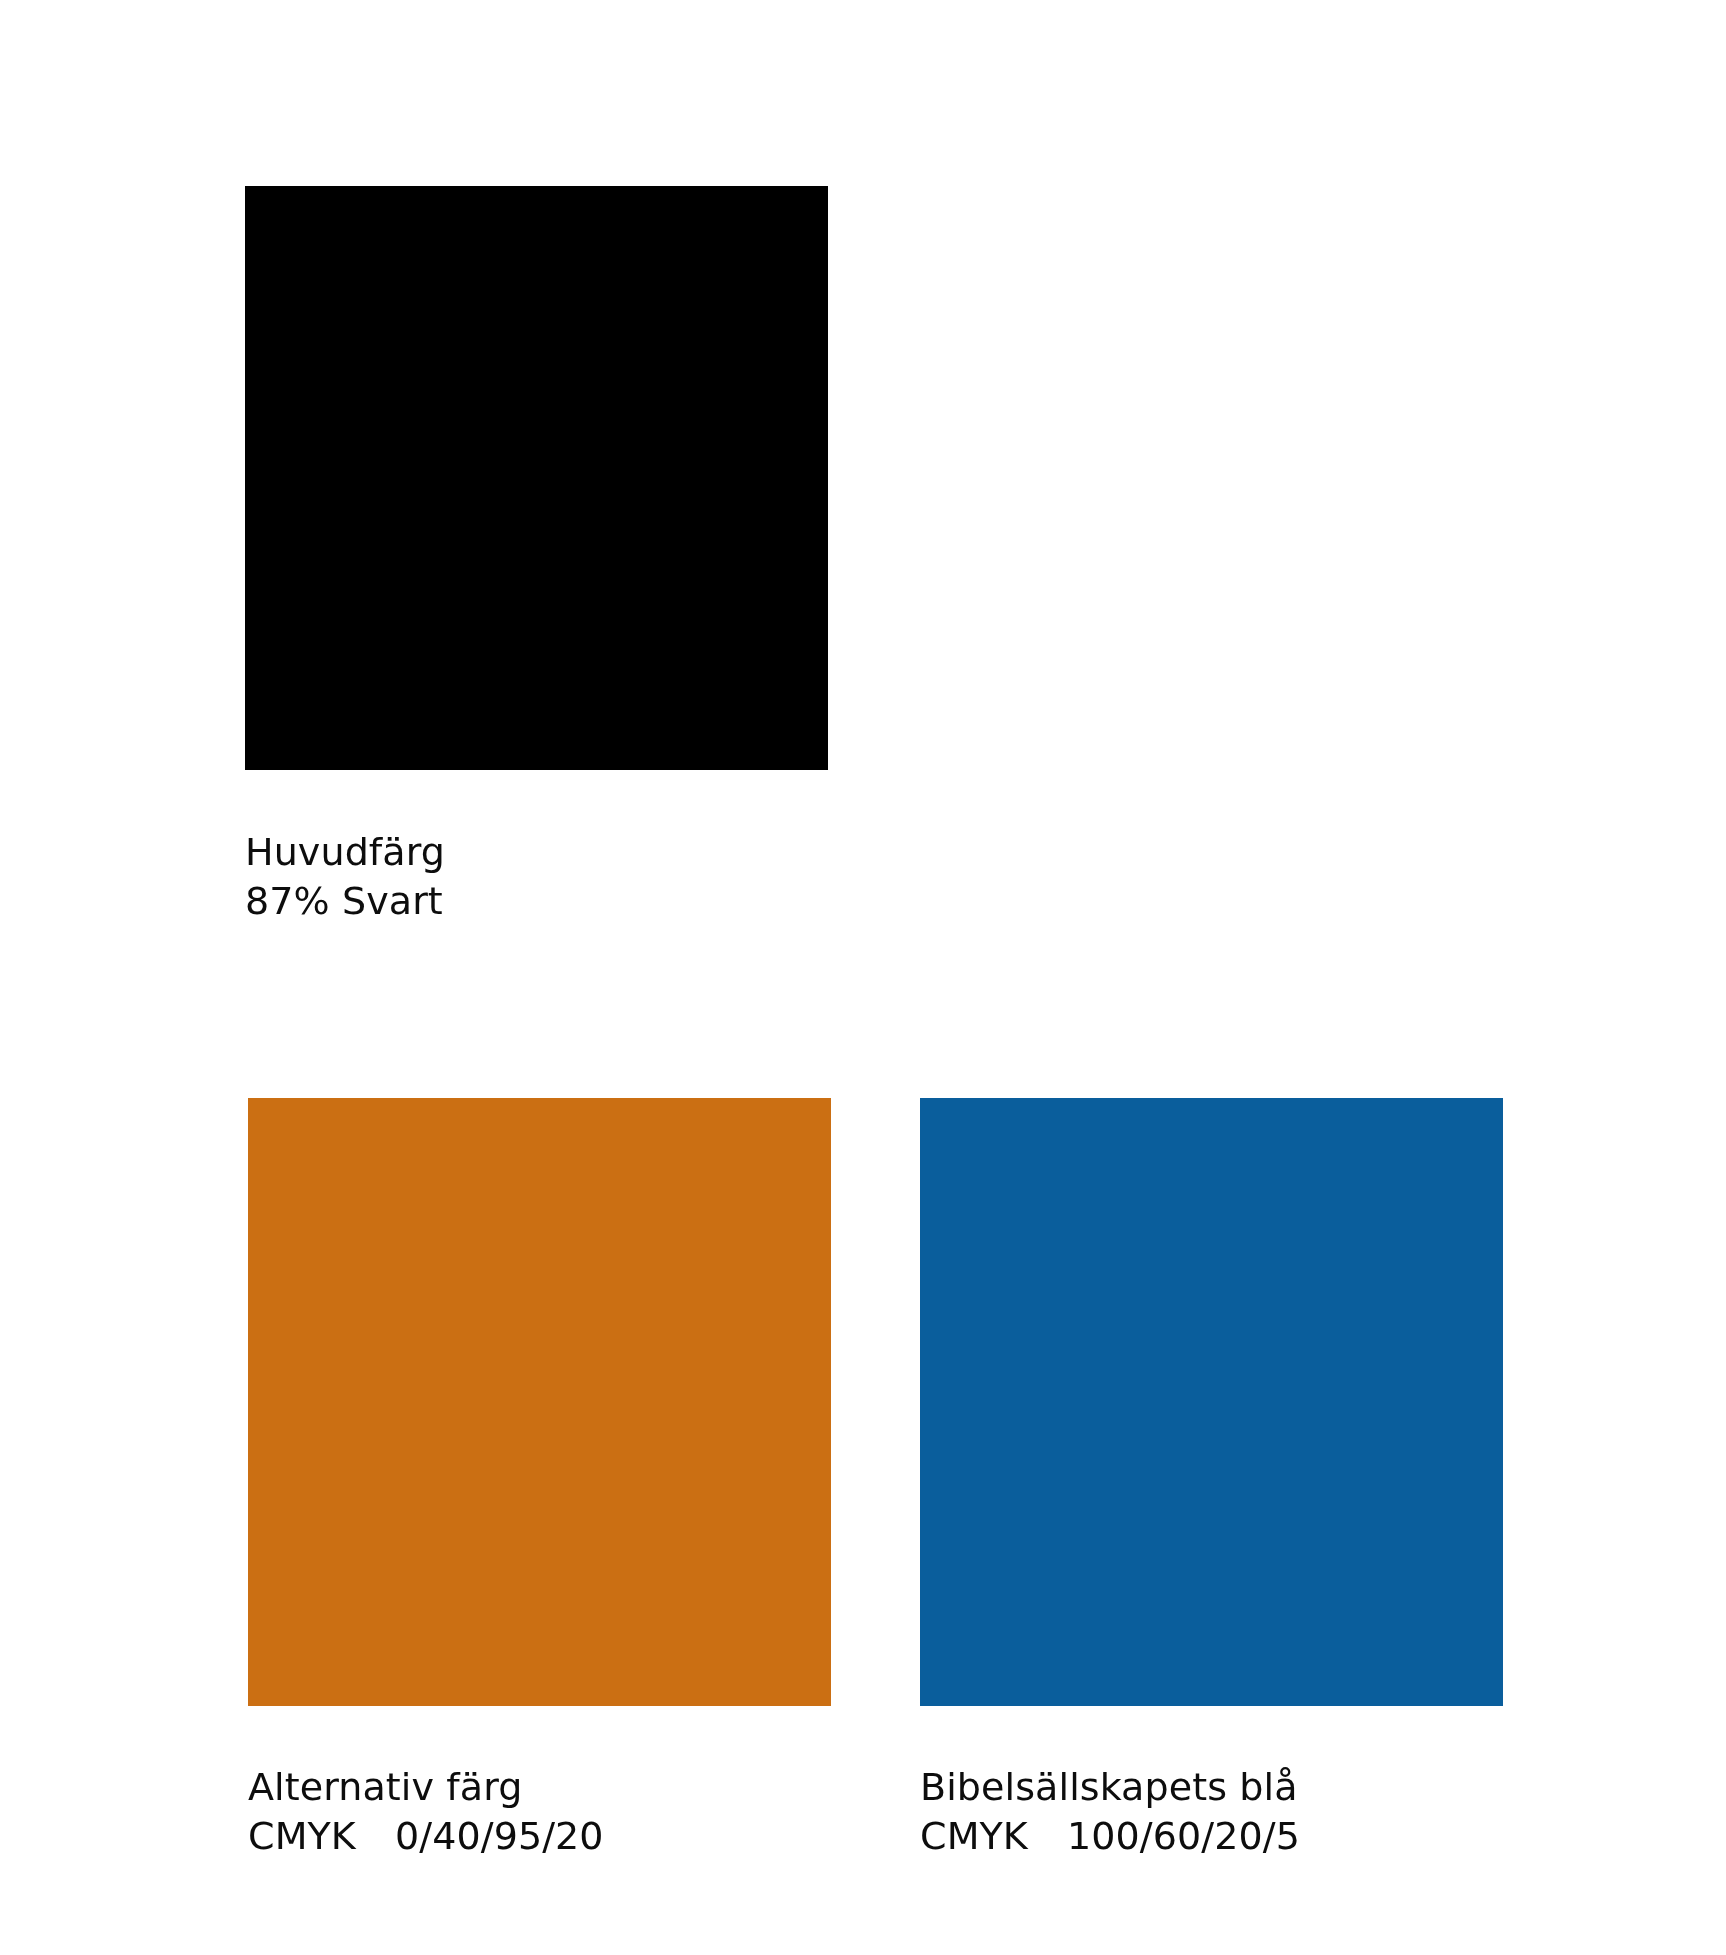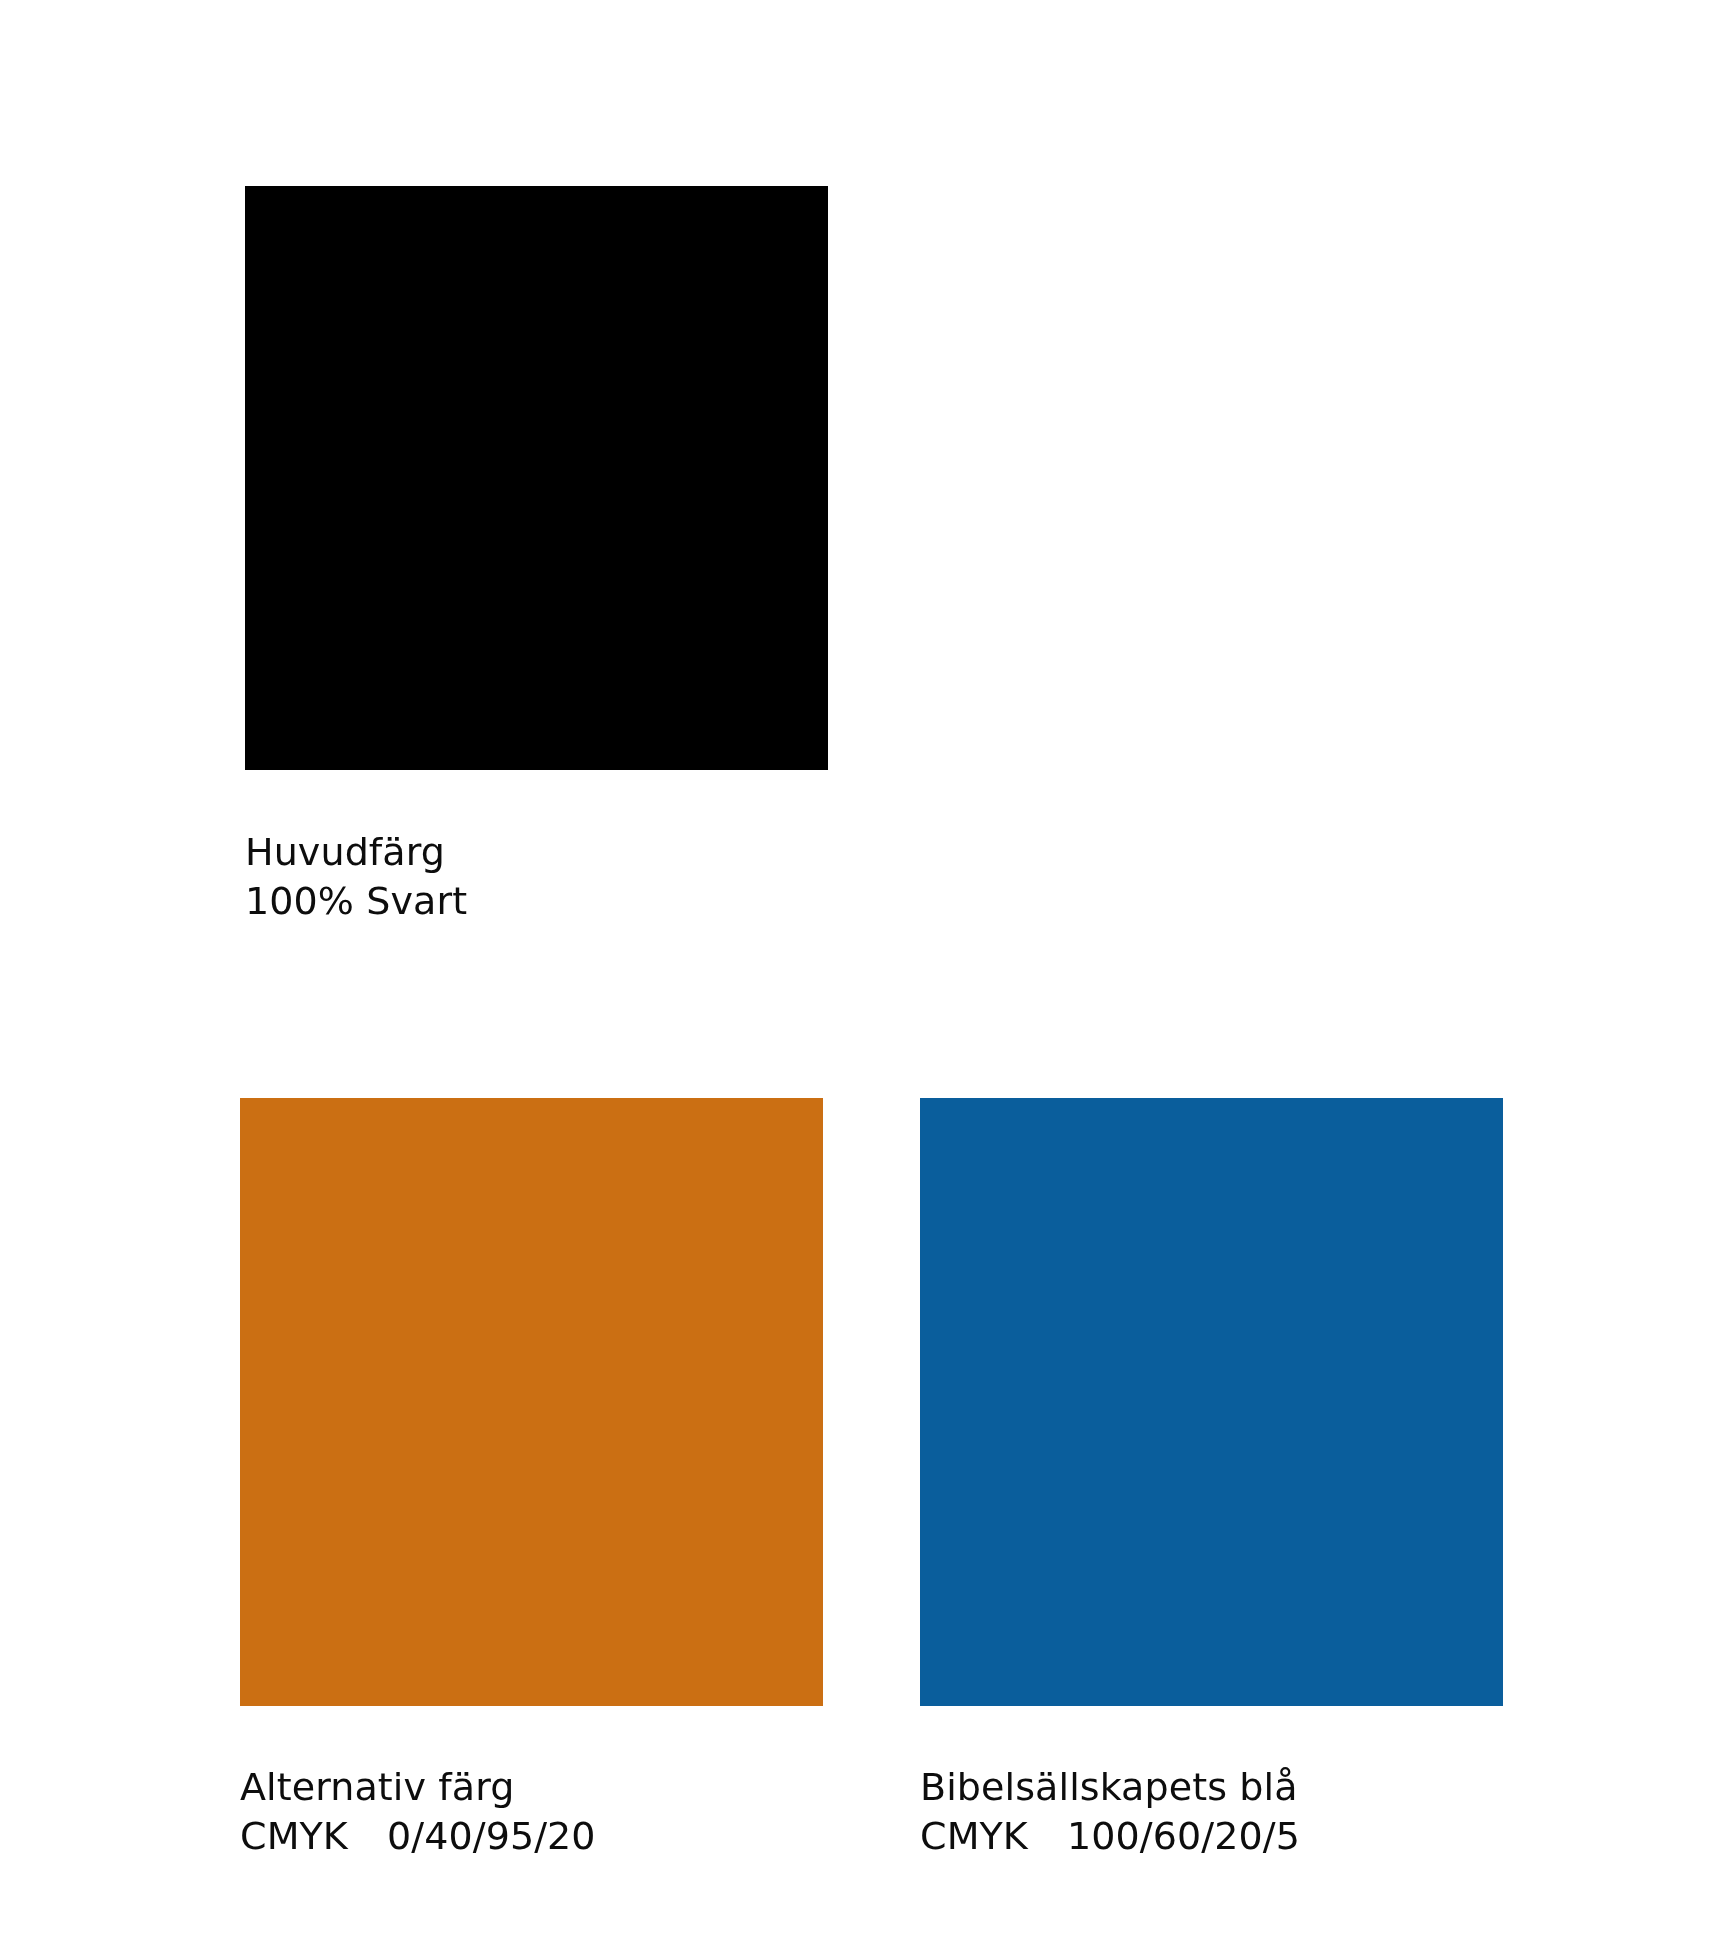--- a/index.html
+++ b/index.html
@@ -21,21 +21,21 @@
     inset: 0;
     background: #ffffff;
   }
 
   
   .swatch-group {
     position: absolute;
   }
 
   #group-primary   { left: 245px; top: 186px;  width: 521px; }
-  #group-alt       { left: 240px; top: 1098px; width: 583px; }
+  #group-alt       { left: 248px; top: 1098px; width: 583px; }
   #group-blue      { left: 920px; top: 1098px; width: 536px; }
 
   .swatch {
     display: block;
     width: 583px;
   }
   #swatch-primary { height: 584px; background: #000000; }
   #swatch-alt     { height: 608px; background: #cb6f13; }
   #swatch-blue    { height: 608px; background: #0a5e9c; }
 
@@ -77,21 +77,21 @@
 </style>
 </head>
 <body>
 
 <div class="page">
 
   <div class="swatch-group" id="group-primary">
     <div class="swatch" id="swatch-primary" style="background: rgb(0, 0, 0);"></div>
     <div class="caption">
       <span class="caption-title">Huvudfärg</span>
-      <span class="caption-spec">100% Svart</span>
+      <span class="caption-spec">87% Svart</span>
     </div>
   </div>
 
   <div class="swatch-group" id="group-alt">
     <div class="swatch" id="swatch-alt" style="background: rgb(203, 111, 19);"></div>
     <div class="caption">
       <span class="caption-title">Alternativ färg</span>
       <span class="spec-row">
         <span class="spec-key">CMYK</span>
         <span class="spec-val">0/40/95/20</span>

